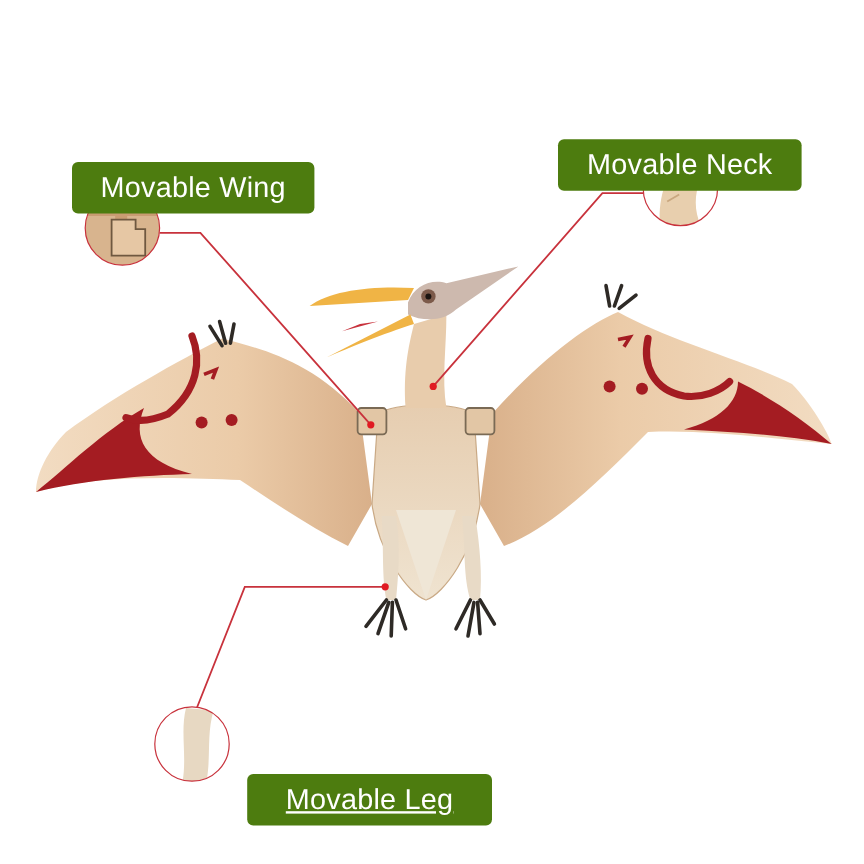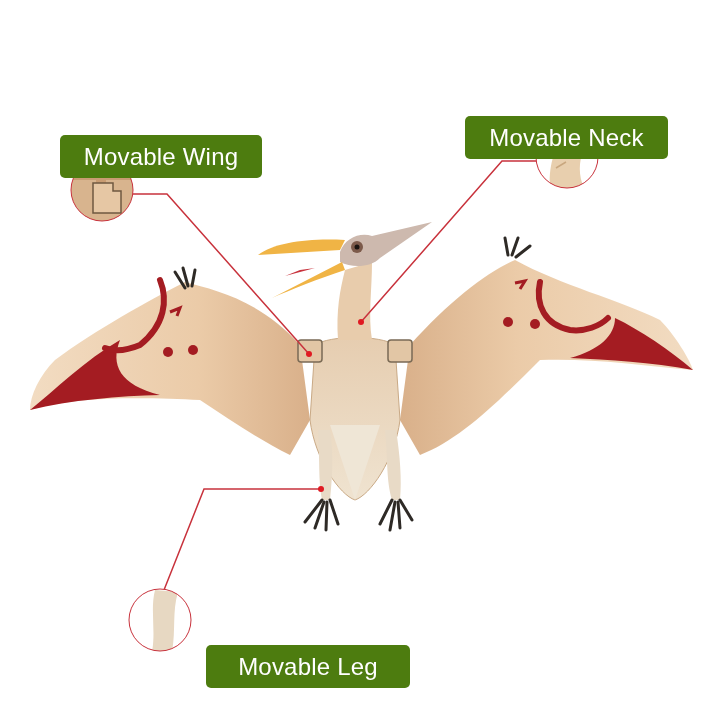--- a/index.html
+++ b/index.html
@@ -142,14 +142,14 @@
       <g clip-path="url(#cLeg)">
         <rect x="128" y="588" width="64" height="64" fill="#ffffff"></rect>
         <path d="M155,590 L178,592 C172,612 176,630 172,652 L152,652 C156,630 150,610 155,590 Z" fill="#e7d8c2"></path>
       </g>
       <circle cx="160" cy="620" r="31" fill="none" stroke="#c8323c" stroke-width="1"></circle>
     </g>
   </svg>
 
   <div class="label-box" style="left:60px; top:91px; width:202px; height:43px;">Movable Wing</div>
   <div class="label-box" style="left:465px; top:72px; width:203px; height:43px;">Movable Neck</div>
-  <div class="label-box" style="left:206px; top:601px; width:204px; height:43px;">Movable Leg</div>
+  <div class="label-box" style="left:206px; top:601px; width:204px; height:43px;text-decoration:underline;">Movable Leg</div>
 </div>
 
 </body></html>

